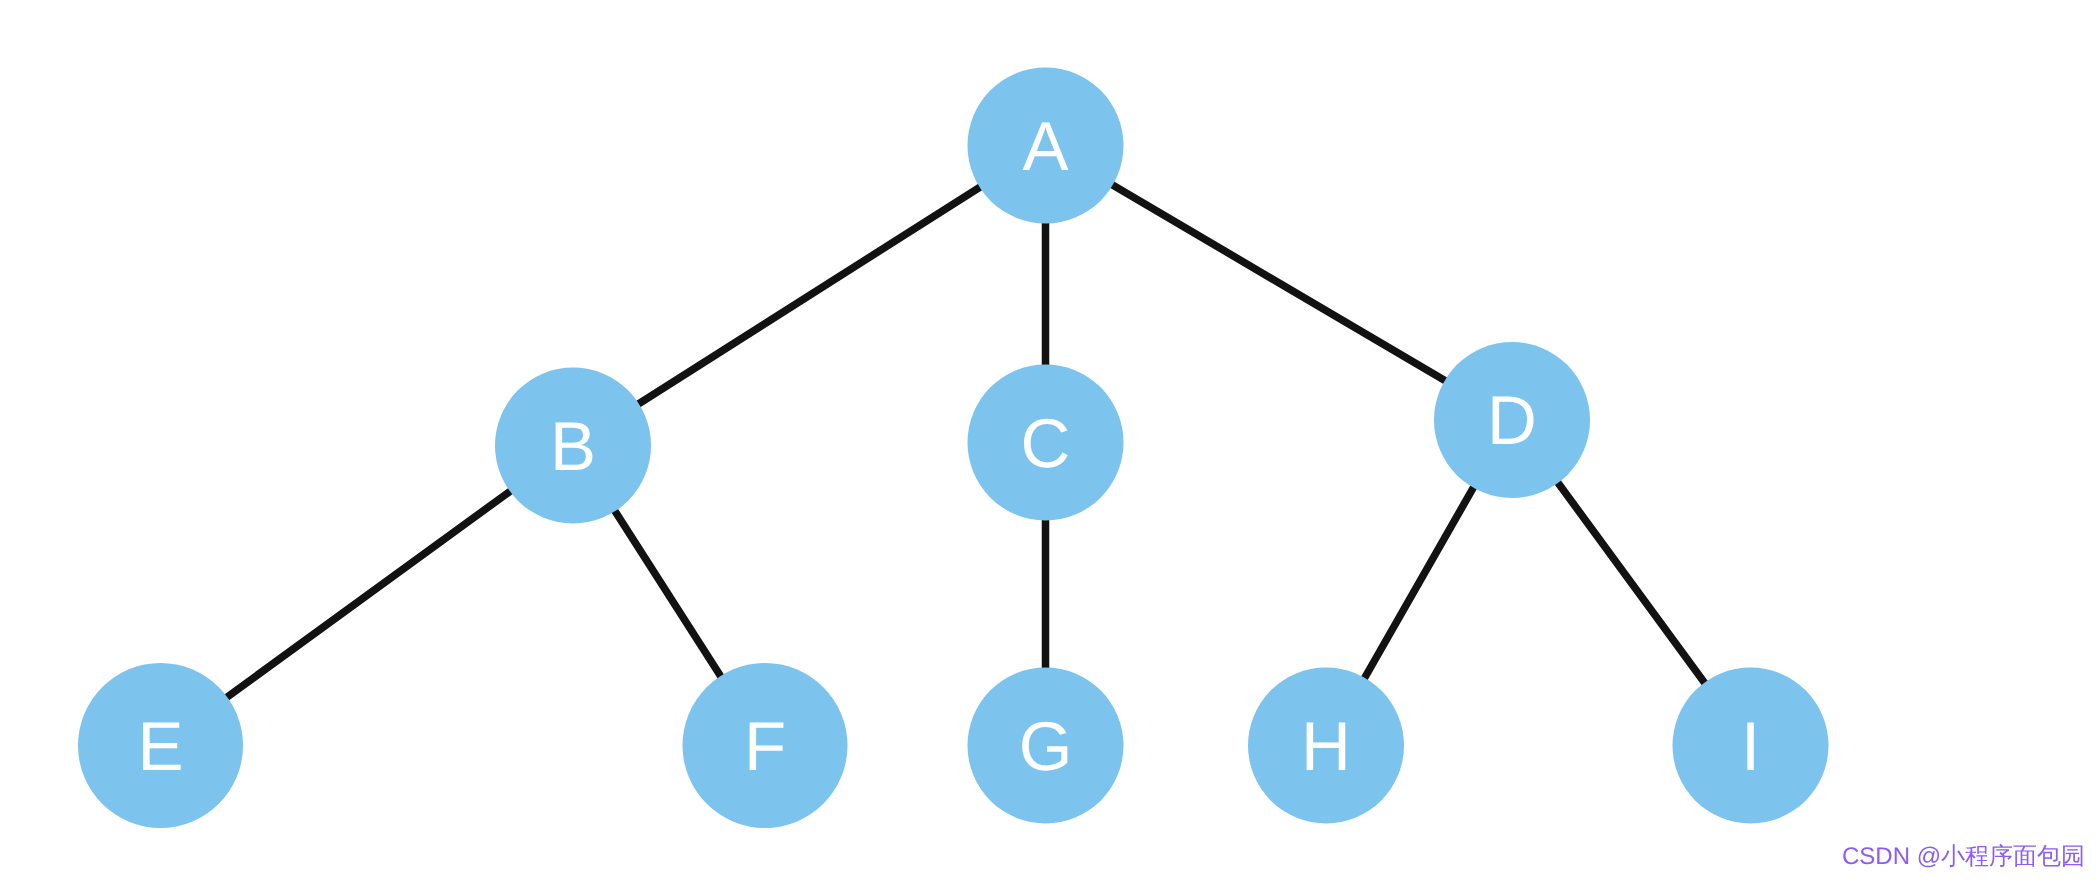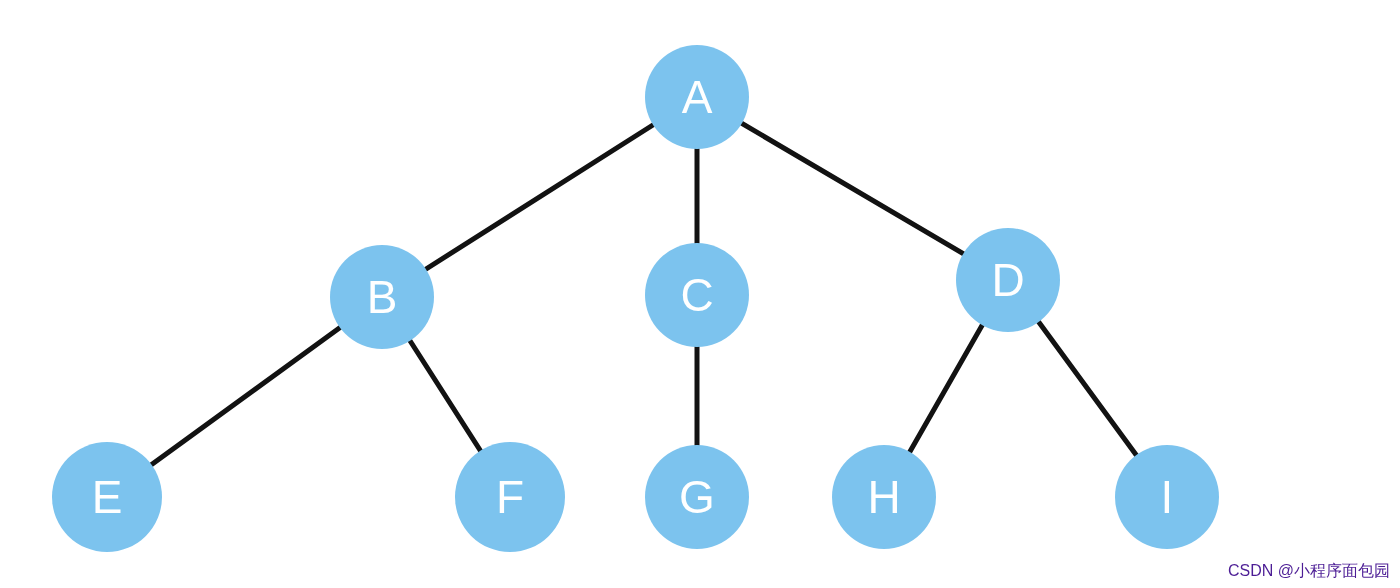--- a/index.html
+++ b/index.html
@@ -83,14 +83,14 @@
       </g>
       <g>
         <circle cx="884" cy="497" r="52" fill="#7cc3ee"></circle>
         <text x="884" y="497" fill="#ffffff" class="tree-node-label">H</text>
       </g>
       <g>
         <circle cx="1167" cy="497" r="52" fill="#7cc3ee"></circle>
         <text x="1167" y="497" fill="#ffffff" class="tree-node-label">I</text>
       </g>
     </svg>
-  <div class="watermark" style="color: #4c1d95;">CSDN @小程序面包园</div>
+  <div class="watermark" style="color: #8b5cf6;">CSDN @小程序面包园</div>
 </div>
 
 </body></html>

